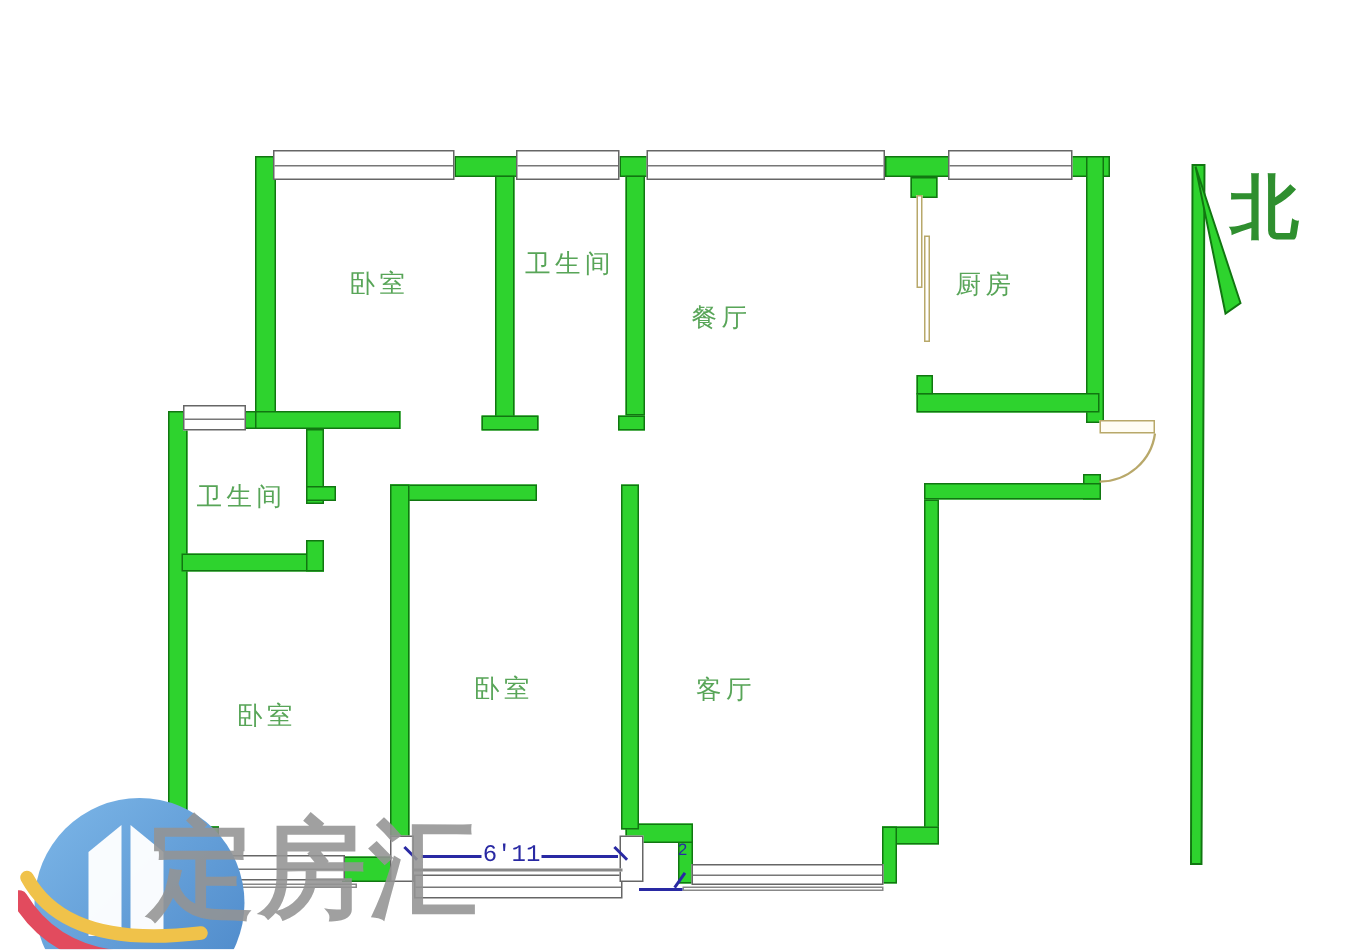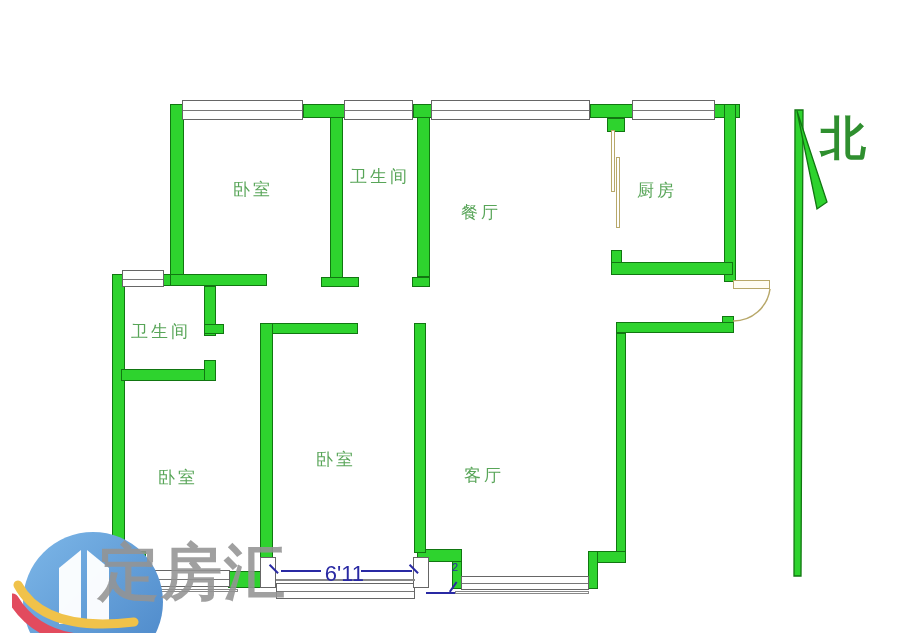--- a/index.html
+++ b/index.html
@@ -24,50 +24,50 @@
   .door-leaf{position:absolute;background:#fffdf4;border:1.5px solid #b8a86a;box-sizing:border-box;z-index:2;}
   .room-label{
     position:absolute;transform:translate(-50%,-50%);
     color:#58a558;font-size:17px;letter-spacing:3px;white-space:nowrap;z-index:4;
   }
   .north-label{
     position:absolute;color:#2f8f2f;font-size:46px;font-weight:bold;
     font-family:"Liberation Serif", serif;z-index:4;
   }
   .dim-text{
-    position:absolute;color:#2929a3;font-size:22px;text-align:right;z-index:4;
-    font-family:Liberation Sans, sans-serif;
+    position:absolute;color:#2929a3;font-size:16px;text-align:center;z-index:4;
+    font-family:Liberation Mono, monospace;
   }
   .dim-line{position:absolute;background:#2929a3;height:1.5px;z-index:4;}
   .dim-tick{position:absolute;background:#2929a3;height:1.5px;width:12px;z-index:4;}
   .dim-small{position:absolute;color:#2929a3;font-size:11px;z-index:4;}
   svg.overlay{position:absolute;left:0;top:0;z-index:3;pointer-events:none;}
   #brand-text{
-    position:absolute;left:98px;top:532px;font-size:61px;font-weight:bold;
+    position:absolute;left:98px;top:532px;font-size:72px;font-weight:bold;
     color:#949494;opacity:.88;letter-spacing:2px;z-index:6;white-space:nowrap;
   }
   #brand-domain{
     position:absolute;left:100px;top:592px;font-size:18px;color:#ababab;
     letter-spacing:3.5px;z-index:6;white-space:nowrap;
   }
   #logo{position:absolute;left:12px;top:527px;z-index:5;}
 </style>
 </head>
 <body>
 
 <div id="canvas">
 
   <div class="room-label" style="left:253px;top:189px">卧室</div>
   <div class="room-label" style="left:380px;top:176px">卫生间</div>
   <div class="room-label" style="left:481px;top:212px">餐厅</div>
   <div class="room-label" style="left:657px;top:190px">厨房</div>
   <div class="room-label" style="left:161px;top:331px">卫生间</div>
   <div class="room-label" style="left:178px;top:477px">卧室</div>
   <div class="room-label" style="left:336px;top:459px">卧室</div>
-  <div class="room-label" style="left:484px;top:475px">客厅</div>
+  <div class="room-label" style="left:484px;top:460px">客厅</div>
 
   <div class="north-label" style="left:820px;top:108px">北</div>
 
   <div class="dim-line" style="left:281px;top:570px;width:40px"></div>
   <div class="dim-text" style="left:318px;top:561px;width:46px">6'11</div>
   <div class="dim-line" style="left:361px;top:570px;width:51px"></div>
   <div class="dim-tick" style="left:268px;top:568px;transform:rotate(45deg)"></div>
   <div class="dim-tick" style="left:408px;top:568px;transform:rotate(45deg)"></div>
 
   <div class="dim-small" style="left:452px;top:561px">2</div>

